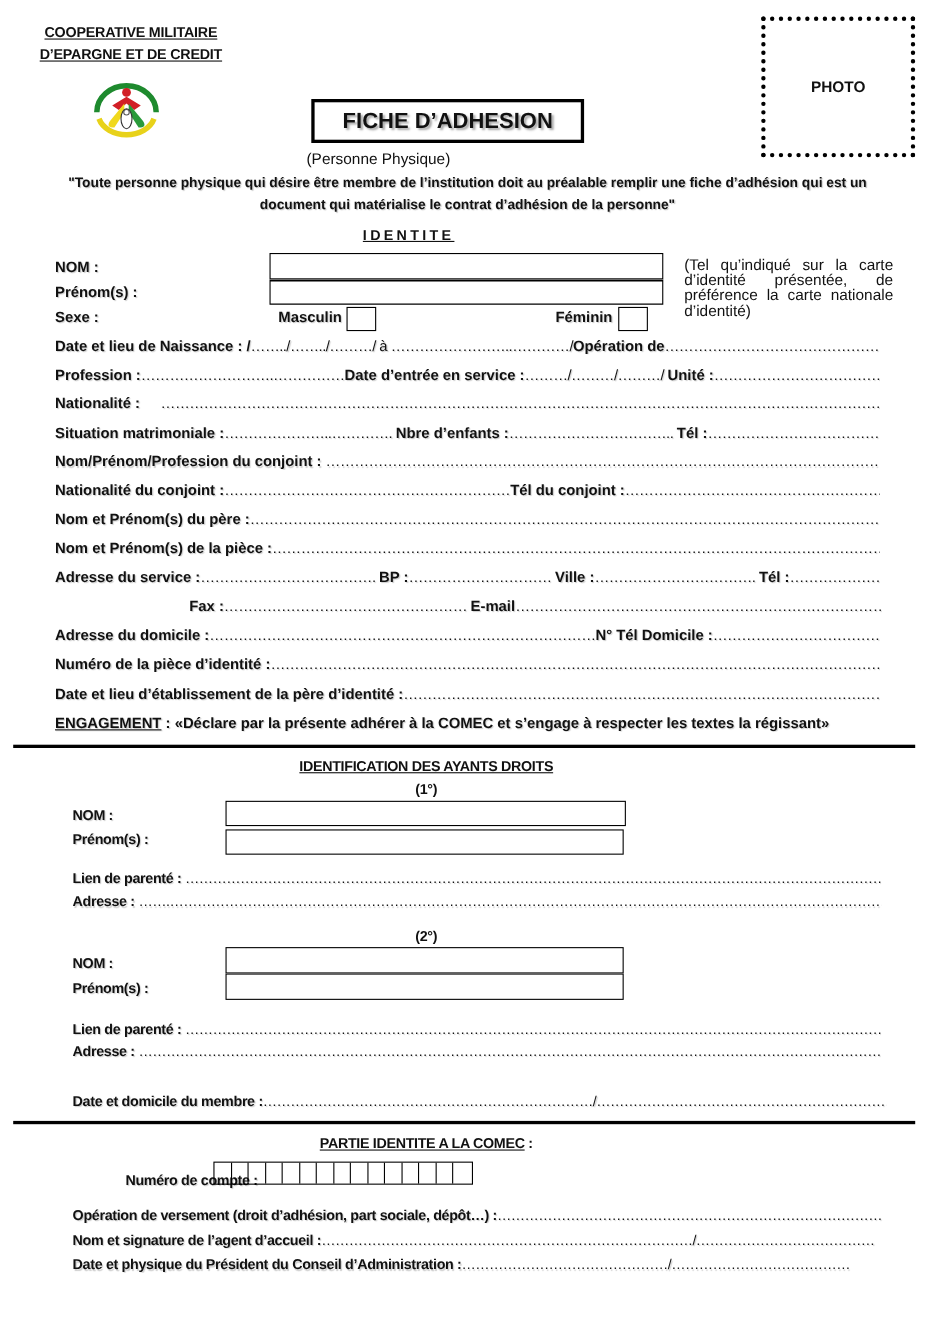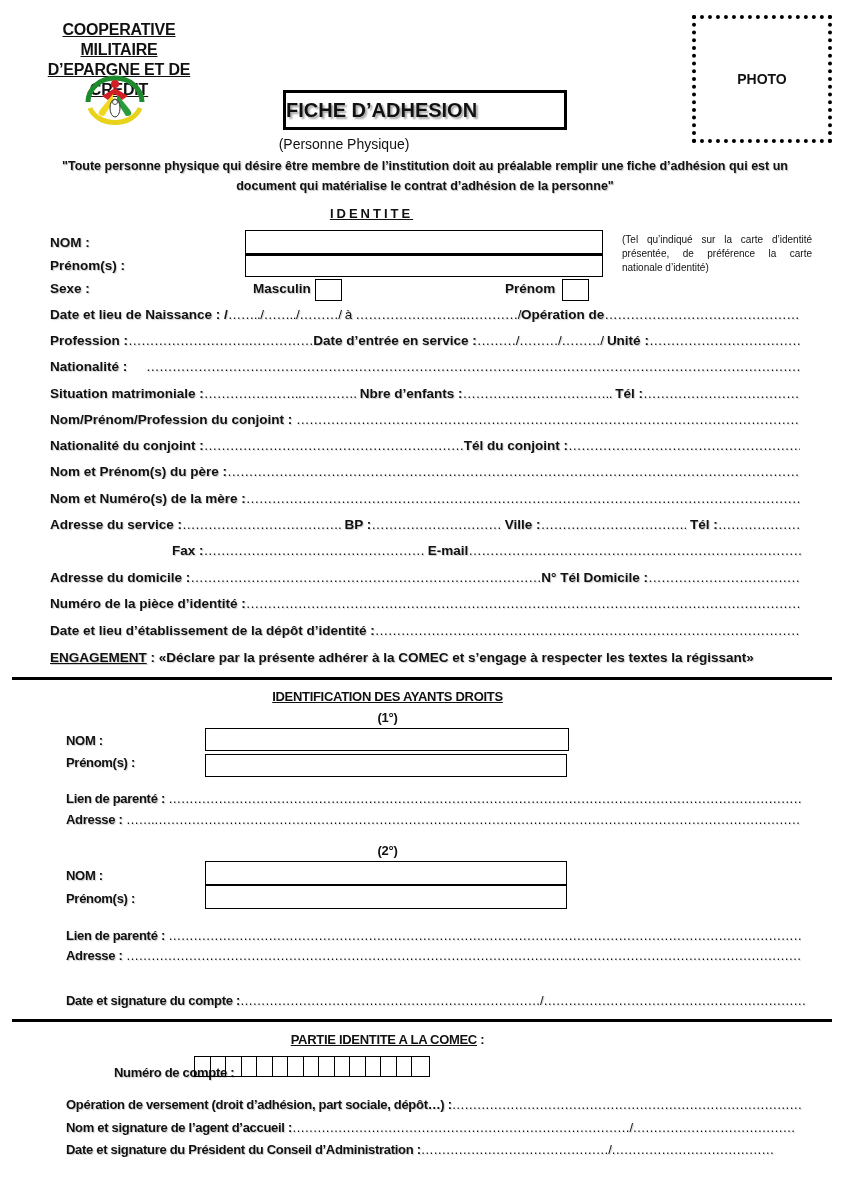--- a/index.html
+++ b/index.html
@@ -1,38 +1,38 @@
 <!DOCTYPE html>
 <html><head>
 <meta charset="utf-8">
 <style>
   html, body { margin: 0; padding: 0; background: #ffffff; }
   body { width: 848px; height: 1199px; position: relative; overflow: hidden;
          font-family: "Liberation Sans Narrow", "Liberation Sans", sans-serif; color: #111; }
   .abs { position: absolute; }
   .shadow { text-shadow: 1px 1px 1px rgba(0,0,0,0.25); }
   .u { text-decoration: underline; }
-  .org { left: 34px; top: 20px; width: 170px; text-align: center; font-size: 16px; font-weight: bold;
+  .org { left: 34px; top: 20px; width: 170px; text-align: center; font-size: 13px; font-weight: bold;
          line-height: 20px; letter-spacing: -0.2px; }
   .org span { text-decoration: underline; display: block; }
   .logo { left: 80px; top: 72px; width: 70px; height: 56px; }
-  .title-box { left: 283px; top: 90px; width: 284px; height: 40px; border: 3px solid #000; box-sizing: border-box;
-               display: flex; align-items: center; }
+  .title-box { left: 283px; top: 90px; width: 248px; height: 40px; border: 3px solid #000; box-sizing: border-box;
+               display: flex; align-items: center; justify-content: center; }
   .title-box span { font-family: "Liberation Sans", sans-serif; font-weight: bold; font-size: 20px;
                     text-shadow: 2px 2px 2px rgba(0,0,0,0.35); }
   .photo { left: 692px; top: 15px; width: 140px; height: 128px; border: 4px dotted #000; box-sizing: border-box;
            display: flex; align-items: center; justify-content: center; font-weight: bold; font-size: 14px; }
   .subtitle { left: 0; width: 688px; top: 136px; text-align: center; font-size: 14px; }
   .intro { left: 40px; width: 770px; top: 156px; text-align: center; font-size: 12.5px; font-weight: bold; line-height: 20px; }
   .section-h { left: 0; width: 743px; text-align: center; font-weight: bold; font-size: 13px; }
   .identite { top: 206px; letter-spacing: 3px; text-decoration: underline; }
   .lbl { font-weight: bold; font-size: 13.5px; white-space: nowrap; text-shadow: 1px 1px 1px rgba(0,0,0,0.2); }
   .box { border: 1.5px solid #000; box-sizing: border-box; background: #fff; }
   .note { left: 622px; top: 233px; width: 190px; font-family: "Liberation Sans", sans-serif;
-          font-size: 10px; line-height: 14px; text-align: justify; }
+          font-size: 14px; line-height: 14px; text-align: justify; }
   .check { width: 27px; height: 22px; border: 1.5px solid #000; box-sizing: border-box; }
   .line { left: 50px; width: 750px; font-weight: bold; font-size: 13.5px; white-space: nowrap; overflow: hidden;
           text-shadow: 1px 1px 1px rgba(0,0,0,0.2); }
   .dots { font-weight: normal; letter-spacing: -0.5px; }
   .rule { left: 12px; width: 820px; height: 3px; background: #000; }
   .acct { left: 194px; top: 1056px; height: 21px; display: flex; border: 1.5px solid #000; box-sizing: border-box; }
   .acct .cell { width: 15.5px; height: 100%; border-right: 1px solid #000; box-sizing: border-box; }
   .acct .cell:last-child { border-right: none; }
   .cond { font-size: 13px; letter-spacing: -0.3px; margin-left: 16px; }
 </style>
@@ -72,21 +72,21 @@
 
 <div class="abs lbl" style="left:50px; top:235px;">NOM :</div>
 <div class="abs lbl" style="left:50px; top:258px;">Prénom(s) :</div>
 <div class="abs box" style="left:245px; top:230px; width:358px; height:24px;"></div>
 <div class="abs box" style="left:245px; top:254px; width:358px; height:23px; border-top:2px solid #000;"></div>
 <div class="abs note">(Tel qu’indiqué sur la carte d’identité présentée, de préférence la carte nationale d’identité)</div>
 
 <div class="abs lbl" style="left:50px; top:281px;">Sexe :</div>
 <div class="abs lbl" style="left:253px; top:281px;">Masculin</div>
 <div class="abs check" style="left:315px; top:279px;"></div>
-<div class="abs lbl" style="left:505px; top:281px;">Prénom</div>
+<div class="abs lbl" style="left:505px; top:281px;">Féminin</div>
 <div class="abs check" style="left:562px; top:279px;"></div>
 
 <div class="abs line" style="top:307px;">
   <span>Date et lieu de Naissance : /</span><span class="dots">……../</span><span class="dots">……../</span><span class="dots">………/ à </span><span class="dots">……………………..…………/</span><span>Opération de</span><span class="dots">……………………………………………</span>
 </div>
 
 <div class="abs line" style="top:333px;">
   <span>Profession   :</span><span class="dots">……………………….……………</span><span>Date d’entrée en service :</span><span class="dots">………/………/………/ </span><span>Unité :</span><span class="dots">……………………………………</span>
 </div>
 
@@ -104,41 +104,41 @@
 
 <div class="abs line" style="top:438px;">
   <span>Nationalité du conjoint :</span><span class="dots">……………………………………………………</span><span>Tél du conjoint :</span><span class="dots">…………………………………………………………………………</span>
 </div>
 
 <div class="abs line" style="top:464px;">
   <span>Nom et Prénom(s) du père :</span><span class="dots">……………………………………………………………………………………………………………………………………</span>
 </div>
 
 <div class="abs line" style="top:491px;">
-  <span>Nom et Numéro(s) de la mère :</span><span class="dots">…………………………………………………………………………………………………………………………………</span>
+  <span>Nom et Prénom(s) de la pièce :</span><span class="dots">…………………………………………………………………………………………………………………………………</span>
 </div>
 
 <div class="abs line" style="top:517px;">
   <span>Adresse du service :</span><span class="dots">………………………………. </span><span>BP :</span><span class="dots">………………………… </span><span>Ville :</span><span class="dots">……………………………. </span><span>Tél :</span><span class="dots">……………………………</span>
 </div>
 
 <div class="abs line" style="top:543px; left:172px; width:630px;">
   <span>Fax :</span><span class="dots">…………………………………………… </span><span>E-mail</span><span class="dots">…………………………………………………………………………………………….</span>
 </div>
 
 <div class="abs line" style="top:570px;">
   <span>Adresse du domicile :</span><span class="dots">………………………………………………………………………</span><span>N° Tél Domicile :</span><span class="dots">……………………………………………</span>
 </div>
 
 <div class="abs line" style="top:596px;">
   <span>Numéro de la pièce d’identité :</span><span class="dots">………………………………………………………………………………………………………………………………….</span>
 </div>
 
 <div class="abs line" style="top:623px;">
-  <span>Date et lieu d’établissement de la dépôt d’identité :</span><span class="dots">………………………………………………………………………………………………………</span>
+  <span>Date et lieu d’établissement de la père d’identité :</span><span class="dots">………………………………………………………………………………………………………</span>
 </div>
 
 <div class="abs line" style="top:650px;">
   <span class="u">ENGAGEMENT</span><span> : «Déclare par la présente adhérer à la COMEC et s’engage à respecter les textes la régissant»</span>
 </div>
 
 <div class="abs rule" style="top:677px;"></div>
 
 <div class="abs section-h u cond" style="top:689px;">IDENTIFICATION DES AYANTS DROITS</div>
 
@@ -160,21 +160,21 @@
 <div class="abs box" style="left:205px; top:861px; width:362px; height:24px;"></div>
 <div class="abs box" style="left:205px; top:885px; width:362px; height:24px; border-top:1.5px solid #000;"></div>
 <div class="abs line cond" style="top:928px; width:735px;">
   <span>Lien de parenté : </span><span class="dots">…………………………………………………………………………………………………………………………………………………</span>
 </div>
 <div class="abs line cond" style="top:948px; width:735px;">
   <span>Adresse : </span><span class="dots">……………………………………………………………………………………………………………………………………………………….</span>
 </div>
 
 <div class="abs line cond" style="top:993px; width:740px;">
-  <span>Date et signature du compte :</span><span class="dots">………………………………………………………………/</span><span class="dots">………………………………………………………….</span>
+  <span>Date et domicile du membre :</span><span class="dots">………………………………………………………………/</span><span class="dots">………………………………………………………….</span>
 </div>
 
 <div class="abs rule" style="top:1019px;"></div>
 
 <div class="abs section-h cond" style="top:1032px;">
   <span class="u">PARTIE IDENTITE A LA COMEC</span><span> :</span>
 </div>
 
 <div class="abs lbl cond" style="left:50px; top:1065px;padding-left:48px;">Numéro de compte :</div>
 <div class="abs acct" id="acct" style="width: 235.5px;">
@@ -195,14 +195,14 @@
     <div class="cell"></div>
   </div>
 
 <div class="abs line cond" style="top:1097px; width:745px;">
   <span>Opération de versement (droit d’adhésion, part sociale, dépôt…) :</span><span class="dots">…………………………………………………………………………</span>
 </div>
 <div class="abs line cond" style="top:1120px; width:745px;">
   <span>Nom et signature de l’agent d’accueil :</span><span class="dots">………………………………………………………………………/</span><span class="dots">…………………………………</span>
 </div>
 <div class="abs line cond" style="top:1142px; width:740px;">
-  <span>Date et signature du Président du Conseil d’Administration :</span><span class="dots">………………………………………/</span><span class="dots">…………………………………</span>
+  <span>Date et physique du Président du Conseil d’Administration :</span><span class="dots">………………………………………/</span><span class="dots">…………………………………</span>
 </div>
 
 </body></html>

